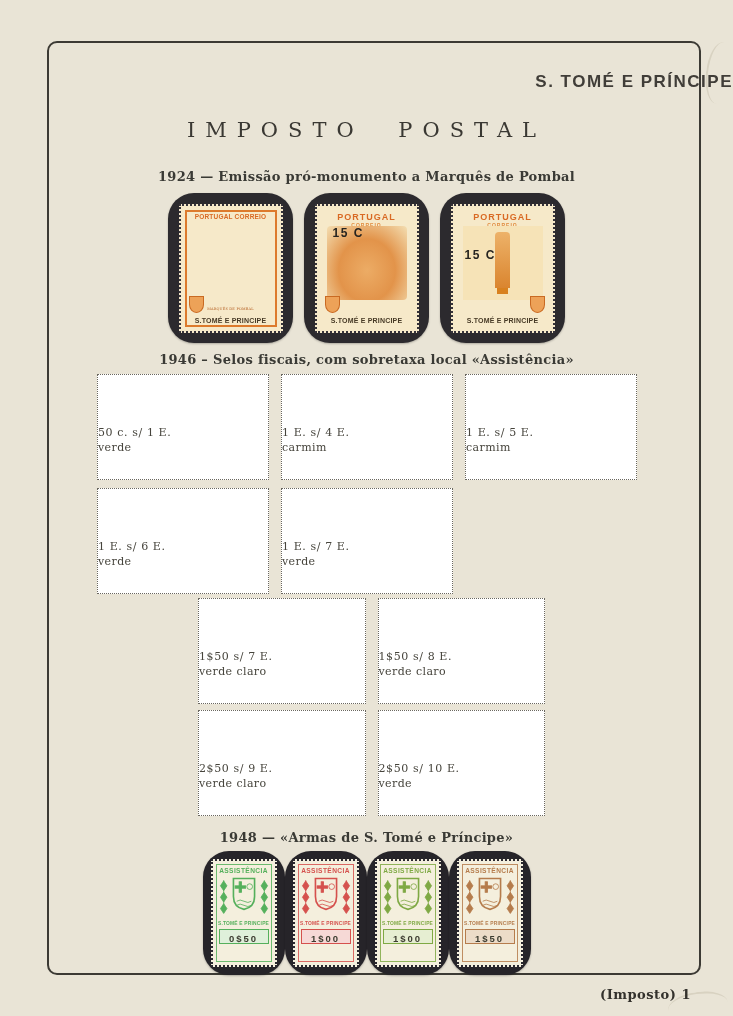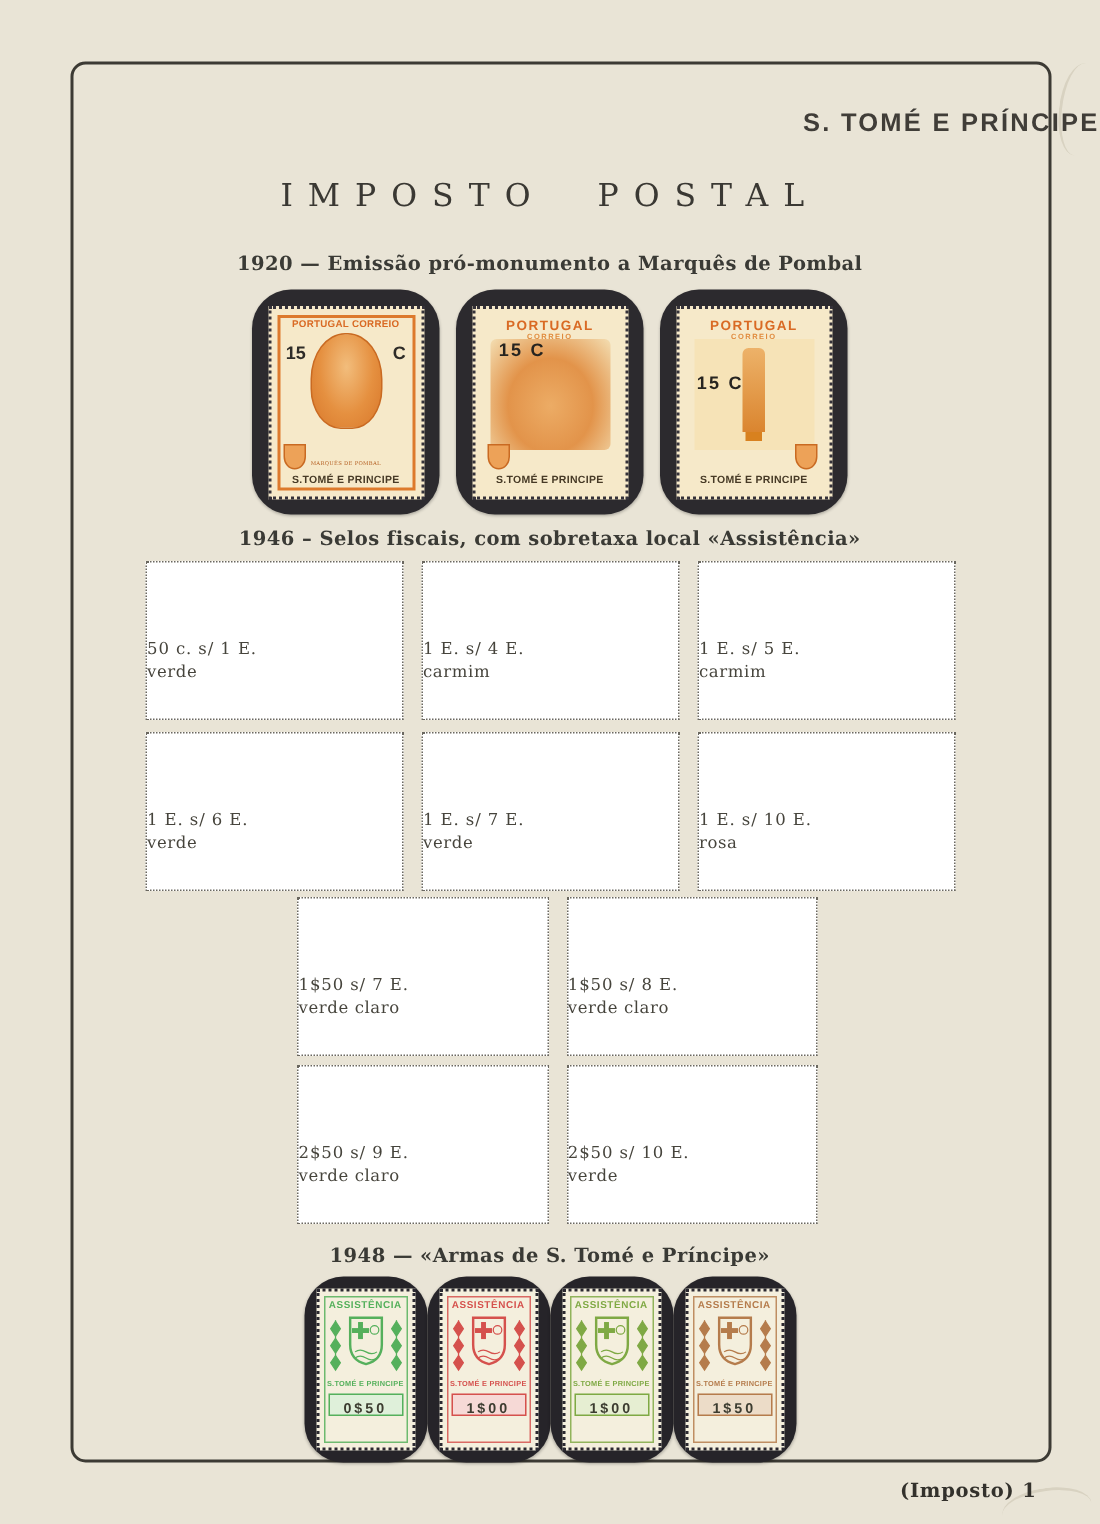--- a/index.html
+++ b/index.html
@@ -122,33 +122,28 @@
 
 <div>
 
   <div class="frame"></div>
   <div class="curl"></div>
   <div class="curl2"></div>
 
   <h1 class="title">S. TOMÉ E PRÍNCIPE</h1>
   <h2 class="subtitle">IMPOSTO POSTAL</h2>
 
-  <div class="sec-h h1925">1920 — Emissão pró-monumento a Marquês de Pombal</div>
+  <div class="sec-h h1925">1924 — Emissão pró-monumento a Marquês de Pombal</div>
 
   <div class="stamp-row row-1925">
 
     <div class="mount m1925">
       <div class="stamp25">
         <div class="inframe"></div>
         <div class="s-banner">PORTUGAL CORREIO</div>
-        <div class="valrow">
-          <div class="portrait"></div>
-          <span class="v vl">15</span>
-          <span class="v vr">C</span>
-        </div>
         <div class="shield sh-l"></div>
         <div class="caption">MARQUÊS DE POMBAL</div>
         <div class="country25">S.TOMÉ E PRINCIPE</div>
       </div>
     </div>
 
     <div class="mount m1925">
       <div class="stamp25">
         <div class="vig vig-scene"></div>
         <div class="s-arc">PORTUGAL</div>
@@ -189,24 +184,20 @@
       <div class="ph-l1">1 E. s/ 5 E.</div>
       <div class="ph-l2">carmim</div>
     </div>
     <div class="ph-box">
       <div class="ph-l1">1 E. s/ 6 E.</div>
       <div class="ph-l2">verde</div>
     </div>
     <div class="ph-box">
       <div class="ph-l1">1 E. s/ 7 E.</div>
       <div class="ph-l2">verde</div>
-    </div>
-    <div class="ph-box">
-      <div class="ph-l1">1 E. s/ 10 E.</div>
-      <div class="ph-l2">rosa</div>
     </div>
   </div>
 
   <div class="grid2">
     <div class="ph-box">
       <div class="ph-l1">1$50 s/ 7 E.</div>
       <div class="ph-l2">verde claro</div>
     </div>
     <div class="ph-box">
       <div class="ph-l1">1$50 s/ 8 E.</div>

